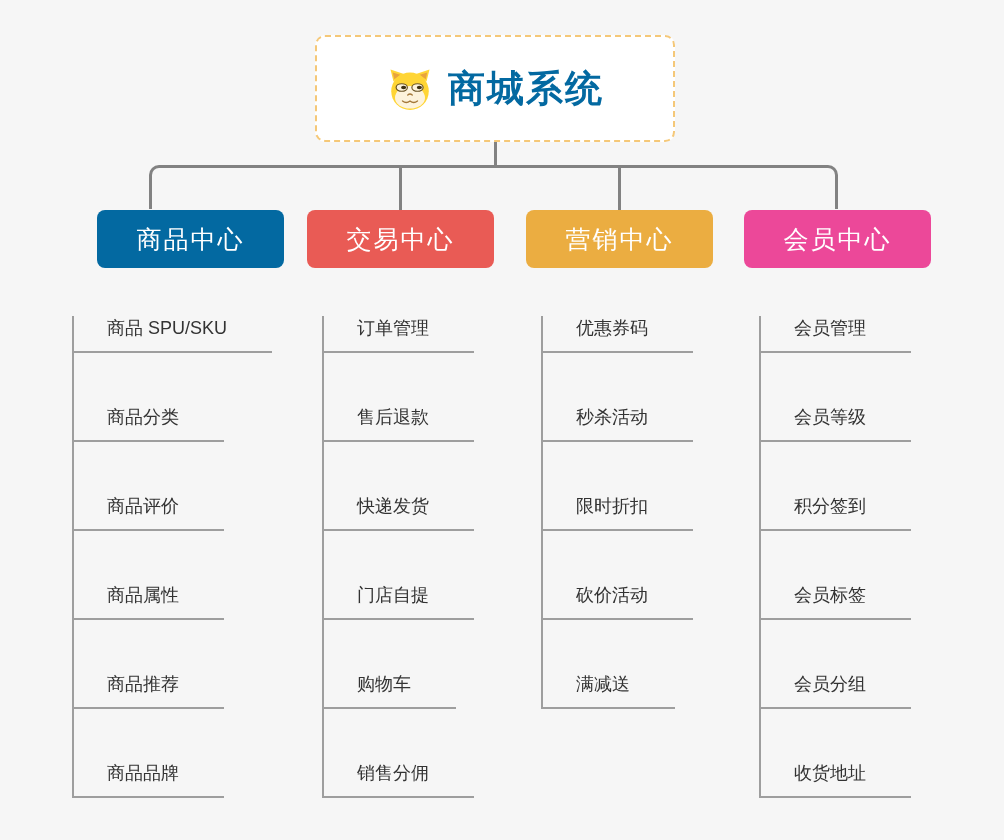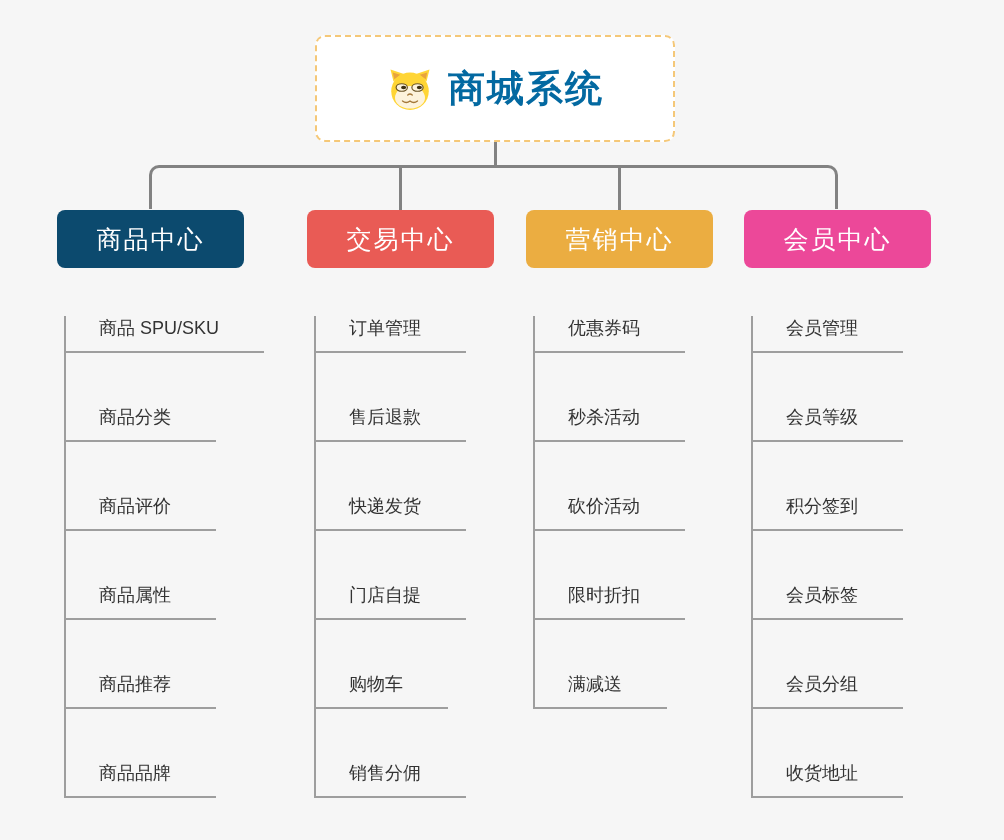--- a/index.html
+++ b/index.html
@@ -46,21 +46,21 @@
   .branch:nth-child(3){left:526px;}
   .branch:nth-child(4){left:744px;}
   .branch-header{
     width:187px;height:58px;
     border-radius:8px;
     display:flex;align-items:center;justify-content:center;
     color:#ffffff;font-size:25px;letter-spacing:2px;
     box-sizing:border-box;
   }
   .branch-children{
-    margin-left:7px;
+    margin-left:15px;
     border-left:2px solid #9e9e9e;
     width:max-content;
   }
   .child{
     width:max-content;
     border-bottom:2px solid #9e9e9e;
     padding:0 45px 10px 33px;
     margin-top:52px;
     font-size:18px;line-height:25px;color:#333333;
     white-space:nowrap;
@@ -92,21 +92,21 @@
     <span class="root-title">商城系统</span>
   </div>
 
   <div class="conn root-drop"></div>
   <div class="conn bus"></div>
   <div class="conn drop-a"></div>
   <div class="conn drop-b"></div>
 
   <div id="branches">
       <div class="branch">
-        <div class="branch-header" style="background: #0c4a6e;">商品中心</div>
+        <div class="branch-header" style="background: #0369a1; margin-left: 40px;">商品中心</div>
         <div class="branch-children">
           <div class="child">商品 SPU/SKU</div>
           <div class="child">商品分类</div>
           <div class="child">商品评价</div>
           <div class="child">商品属性</div>
           <div class="child">商品推荐</div>
           <div class="child">商品品牌</div>
         </div>
       </div>
       <div class="branch">
@@ -118,22 +118,22 @@
           <div class="child">门店自提</div>
           <div class="child">购物车</div>
           <div class="child">销售分佣</div>
         </div>
       </div>
       <div class="branch">
         <div class="branch-header" style="background: rgb(235, 173, 65);">营销中心</div>
         <div class="branch-children">
           <div class="child">优惠券码</div>
           <div class="child">秒杀活动</div>
+          <div class="child">限时折扣</div>
           <div class="child">砍价活动</div>
-          <div class="child">限时折扣</div>
           <div class="child">满减送</div>
         </div>
       </div>
       <div class="branch">
         <div class="branch-header" style="background: #ec4899;">会员中心</div>
         <div class="branch-children">
           <div class="child">会员管理</div>
           <div class="child">会员等级</div>
           <div class="child">积分签到</div>
           <div class="child">会员标签</div>

